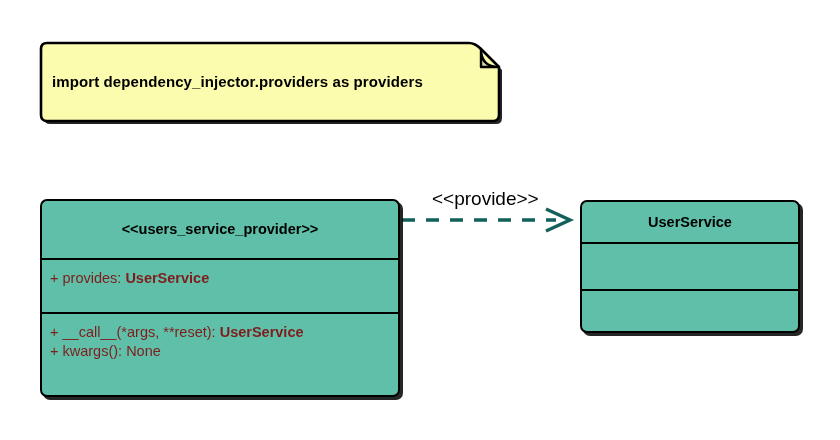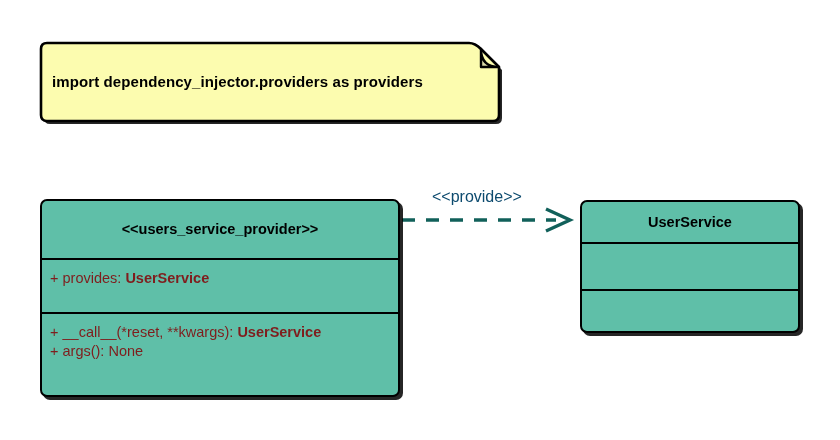--- a/index.html
+++ b/index.html
@@ -127,22 +127,22 @@
     left: 0;
     top: 0;
     width: 840px;
     height: 440px;
     pointer-events: none;
   }
   .link-label {
     position: absolute;
     left: 432px;
     top: 188px;
-    font-size: 16px;
-    color: #0c4a6e;
+    font-size: 19px;
+    color: #000000;
     white-space: nowrap;
   }
 </style>
 </head>
 <body>
 
 <div id="canvas">
 
   <div class="node note">
     <svg class="note-svg" width="470" height="88" viewBox="0 0 470 88" aria-hidden="true">
@@ -186,25 +186,25 @@
     </div>
     <div class="compartment cmp-attrs c-body">
       <div class="row">
         <span>+</span>
         <span>provides: </span><b>UserService</b>
       </div>
     </div>
     <div class="compartment cmp-ops c-body">
       <div class="row">
         <span>+</span>
-        <span>__call__(*reset, **kwargs): </span><b>UserService</b>
+        <span>__call__(*args, **reset): </span><b>UserService</b>
       </div>
       <div class="row">
         <span>+</span>
-        <span>args(): None</span>
+        <span>kwargs(): None</span>
       </div>
     </div>
   </div>
 
   <div class="node uml-class service-class">
     <div class="compartment cmp-title c-header">
       <div>UserService</div>
     </div>
     <div class="compartment cmp-attrs c-body"></div>
     <div class="compartment cmp-ops c-body"></div>

